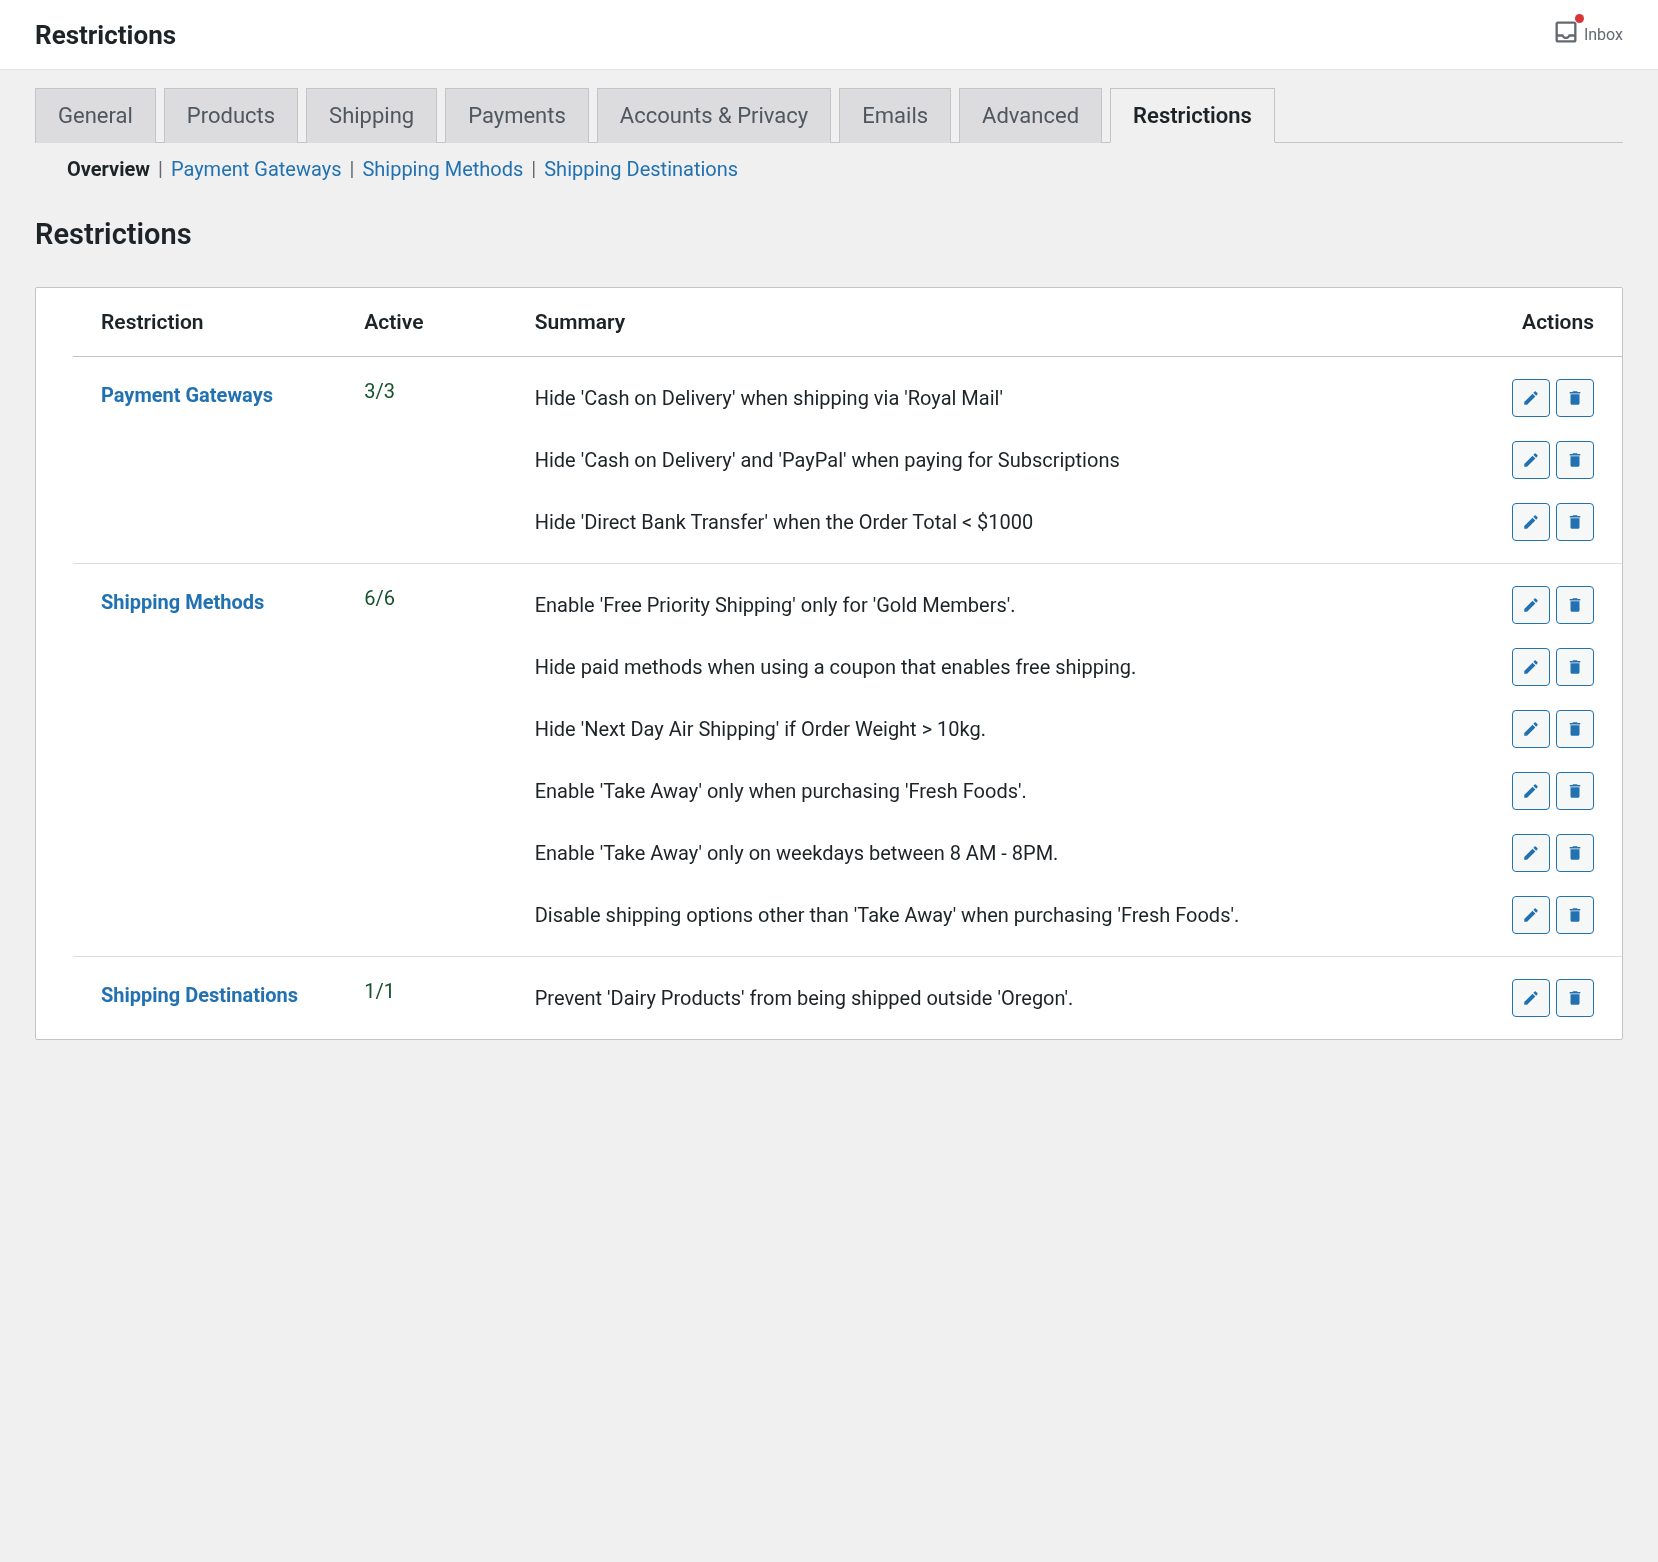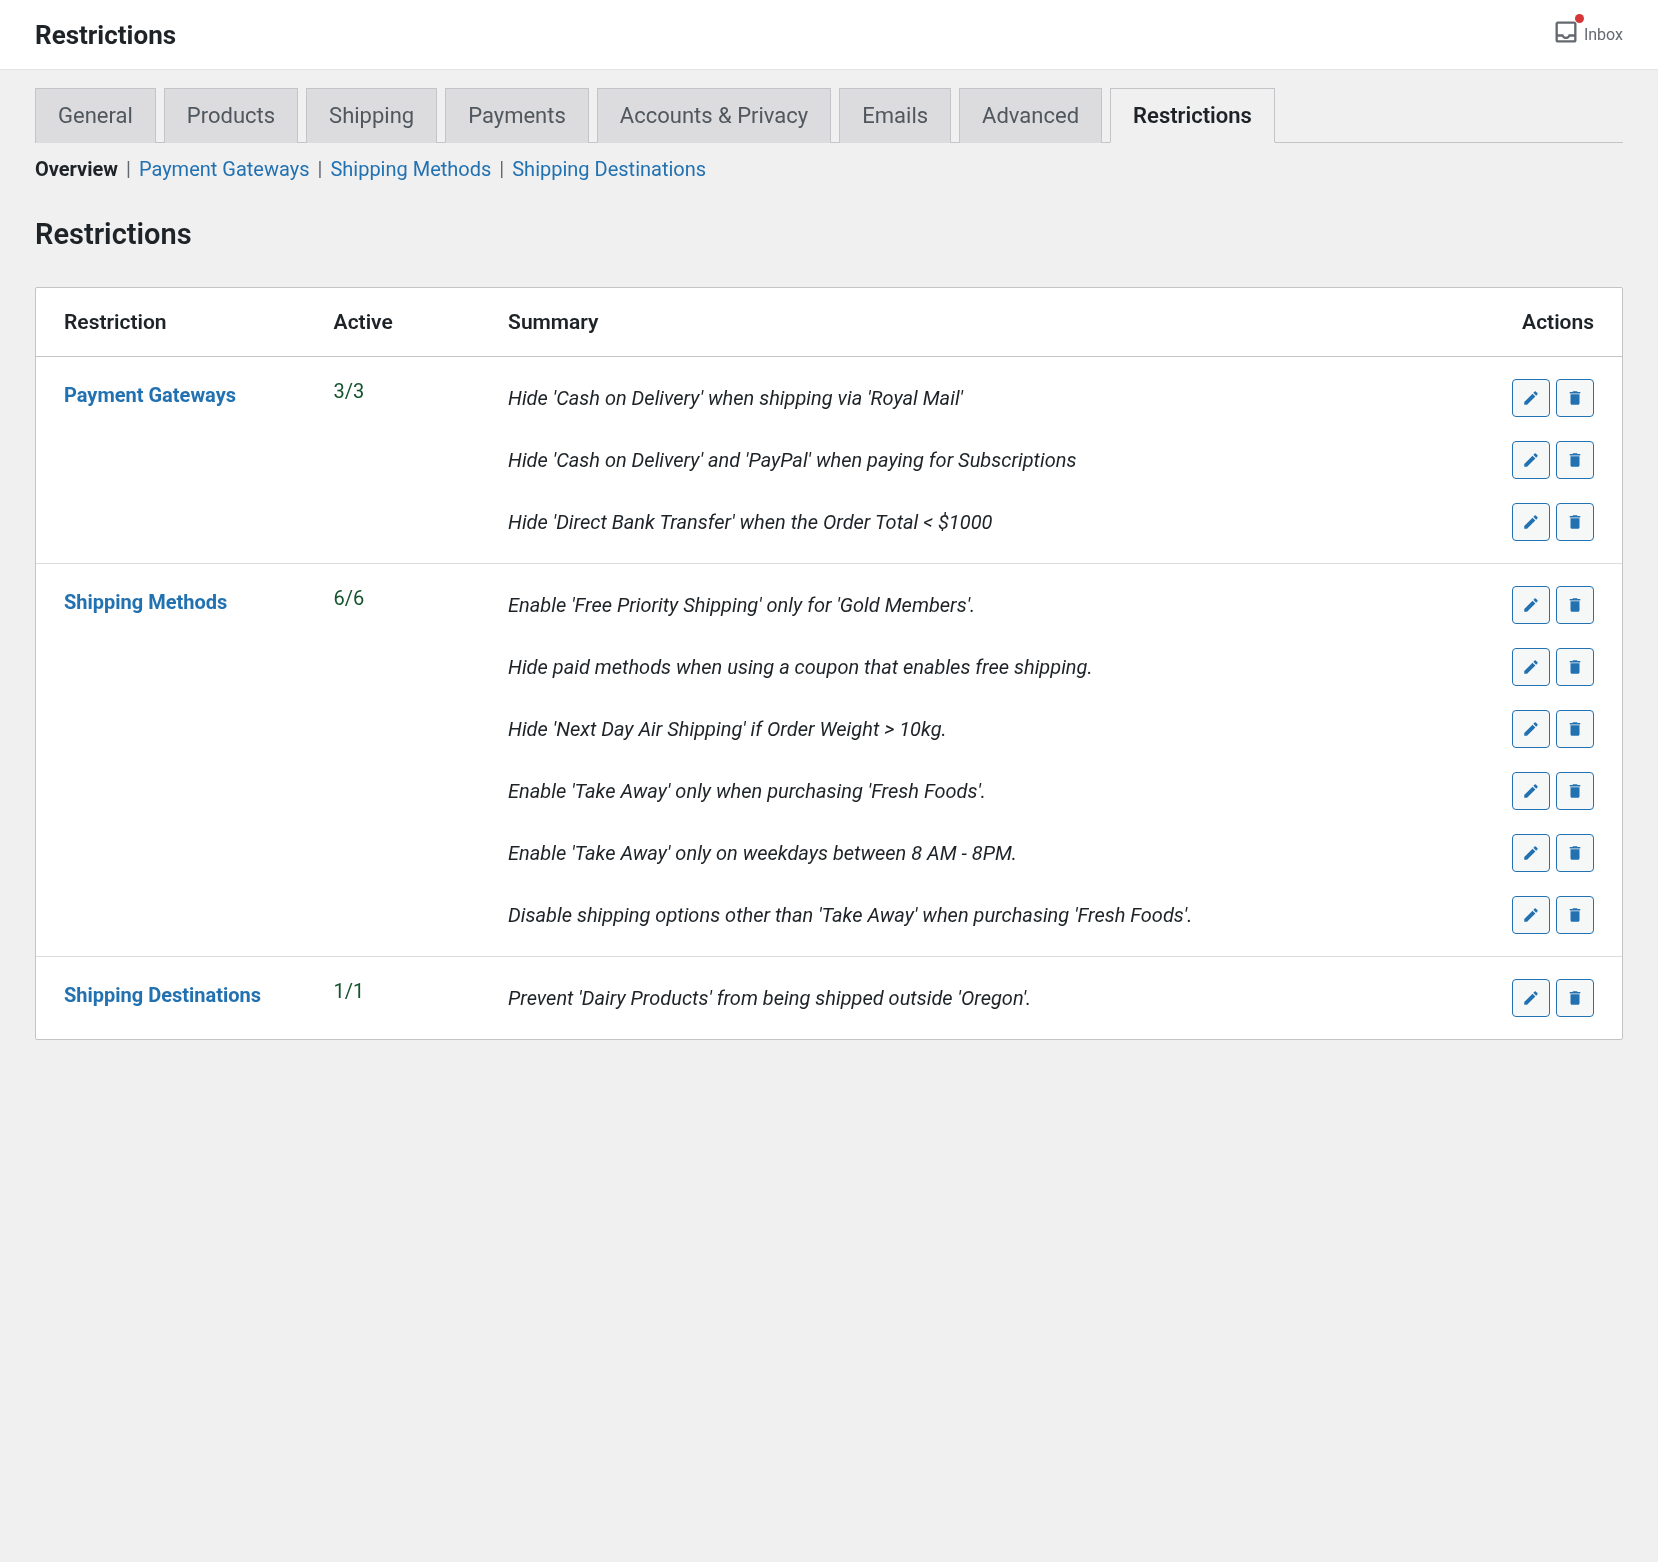--- a/index.html
+++ b/index.html
@@ -108,40 +108,42 @@
       gap: 8px;
       flex-wrap: wrap;
     }
     .sub-nav .item {
       color: #2271b1;
       cursor: pointer;
     }
     .sub-nav .item.active {
       color: #1d2327;
       font-weight: 700;
+      margin-left: 32px;
     }
     .sub-nav .sep {
       color: #646970;
     }
     .section-title {
       font-size: 29px;
       font-weight: 600;
       margin-top: 36px;
       color: #1d2327;
     }
     .section-desc {
       margin-top: 22px;
       font-size: 20px;
       color: #3c434a;
     }
     .table-wrap {
       margin-top: 36px;
       background: #fff;
       border: 1px solid #c3c4c7;
       border-radius: 2px;
+      padding-left: 37px;
     }
     table {
       width: 100%;
       border-collapse: collapse;
     }
     thead th {
       text-align: left;
       font-size: 21px;
       font-weight: 600;
       padding: 22px 28px;
@@ -171,21 +173,20 @@
     }
     .summary-cell {
       padding: 10px 28px;
     }
     .summary-row {
       display: flex;
       justify-content: space-between;
       align-items: center;
       gap: 20px;
       padding: 12px 0;
-      font-style: italic;
     }
     .summary-text {
       flex: 1;
       line-height: 1.5;
       color: #1d2327;
     }
     .actions {
       display: flex;
       gap: 6px;
       flex-shrink: 0;

